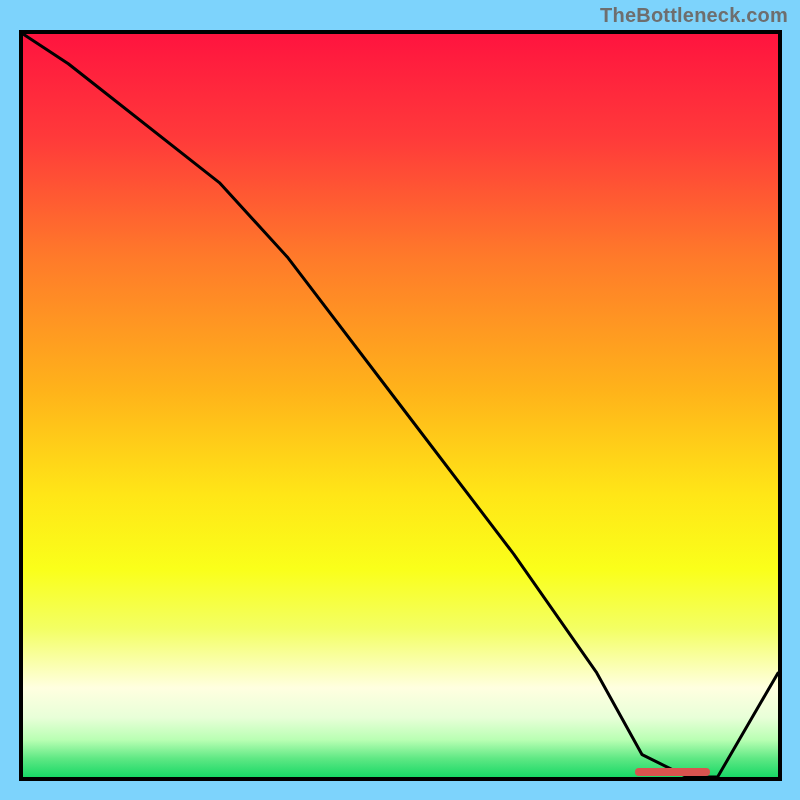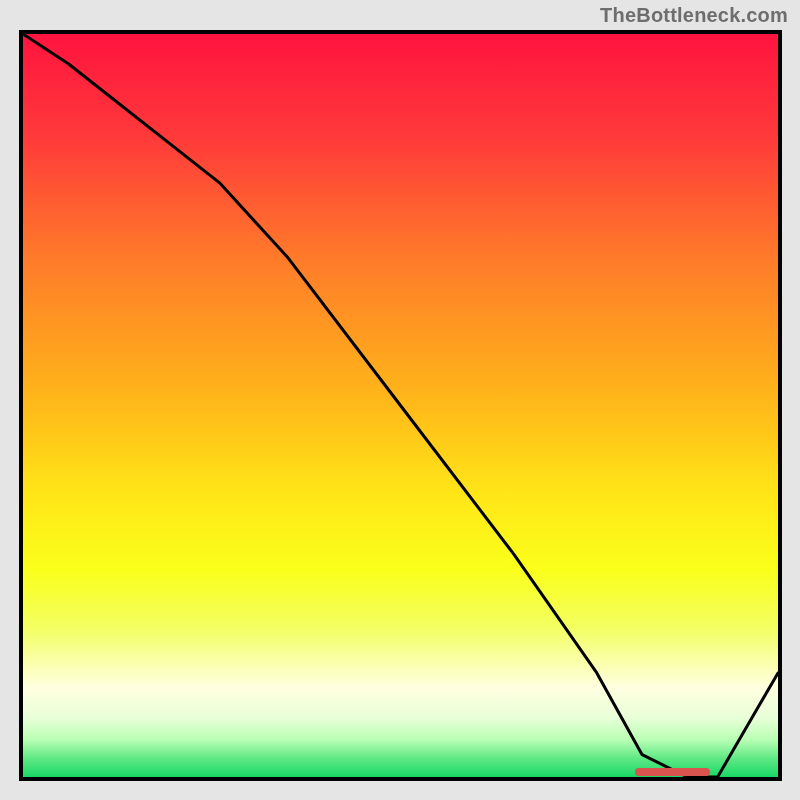--- a/index.html
+++ b/index.html
@@ -1,21 +1,21 @@
 <!DOCTYPE html>
 <html><head>
 <meta charset="utf-8">
 <style>
   * { margin: 0; padding: 0; box-sizing: border-box; }
   html, body { width: 800px; height: 800px; overflow: hidden; background: #000; }
   .canvas {
     position: relative;
     width: 800px;
     height: 800px;
-    background: #e5e5e5;
+    background: #7dd3fc;
   }
   .attribution {
     position: absolute;
     top: 4px;
     right: 12px;
     font-family: Arial, Helvetica, sans-serif;
     font-size: 20px;
     font-weight: 600;
     color: #6e6e6e;
     letter-spacing: 0.2px;

